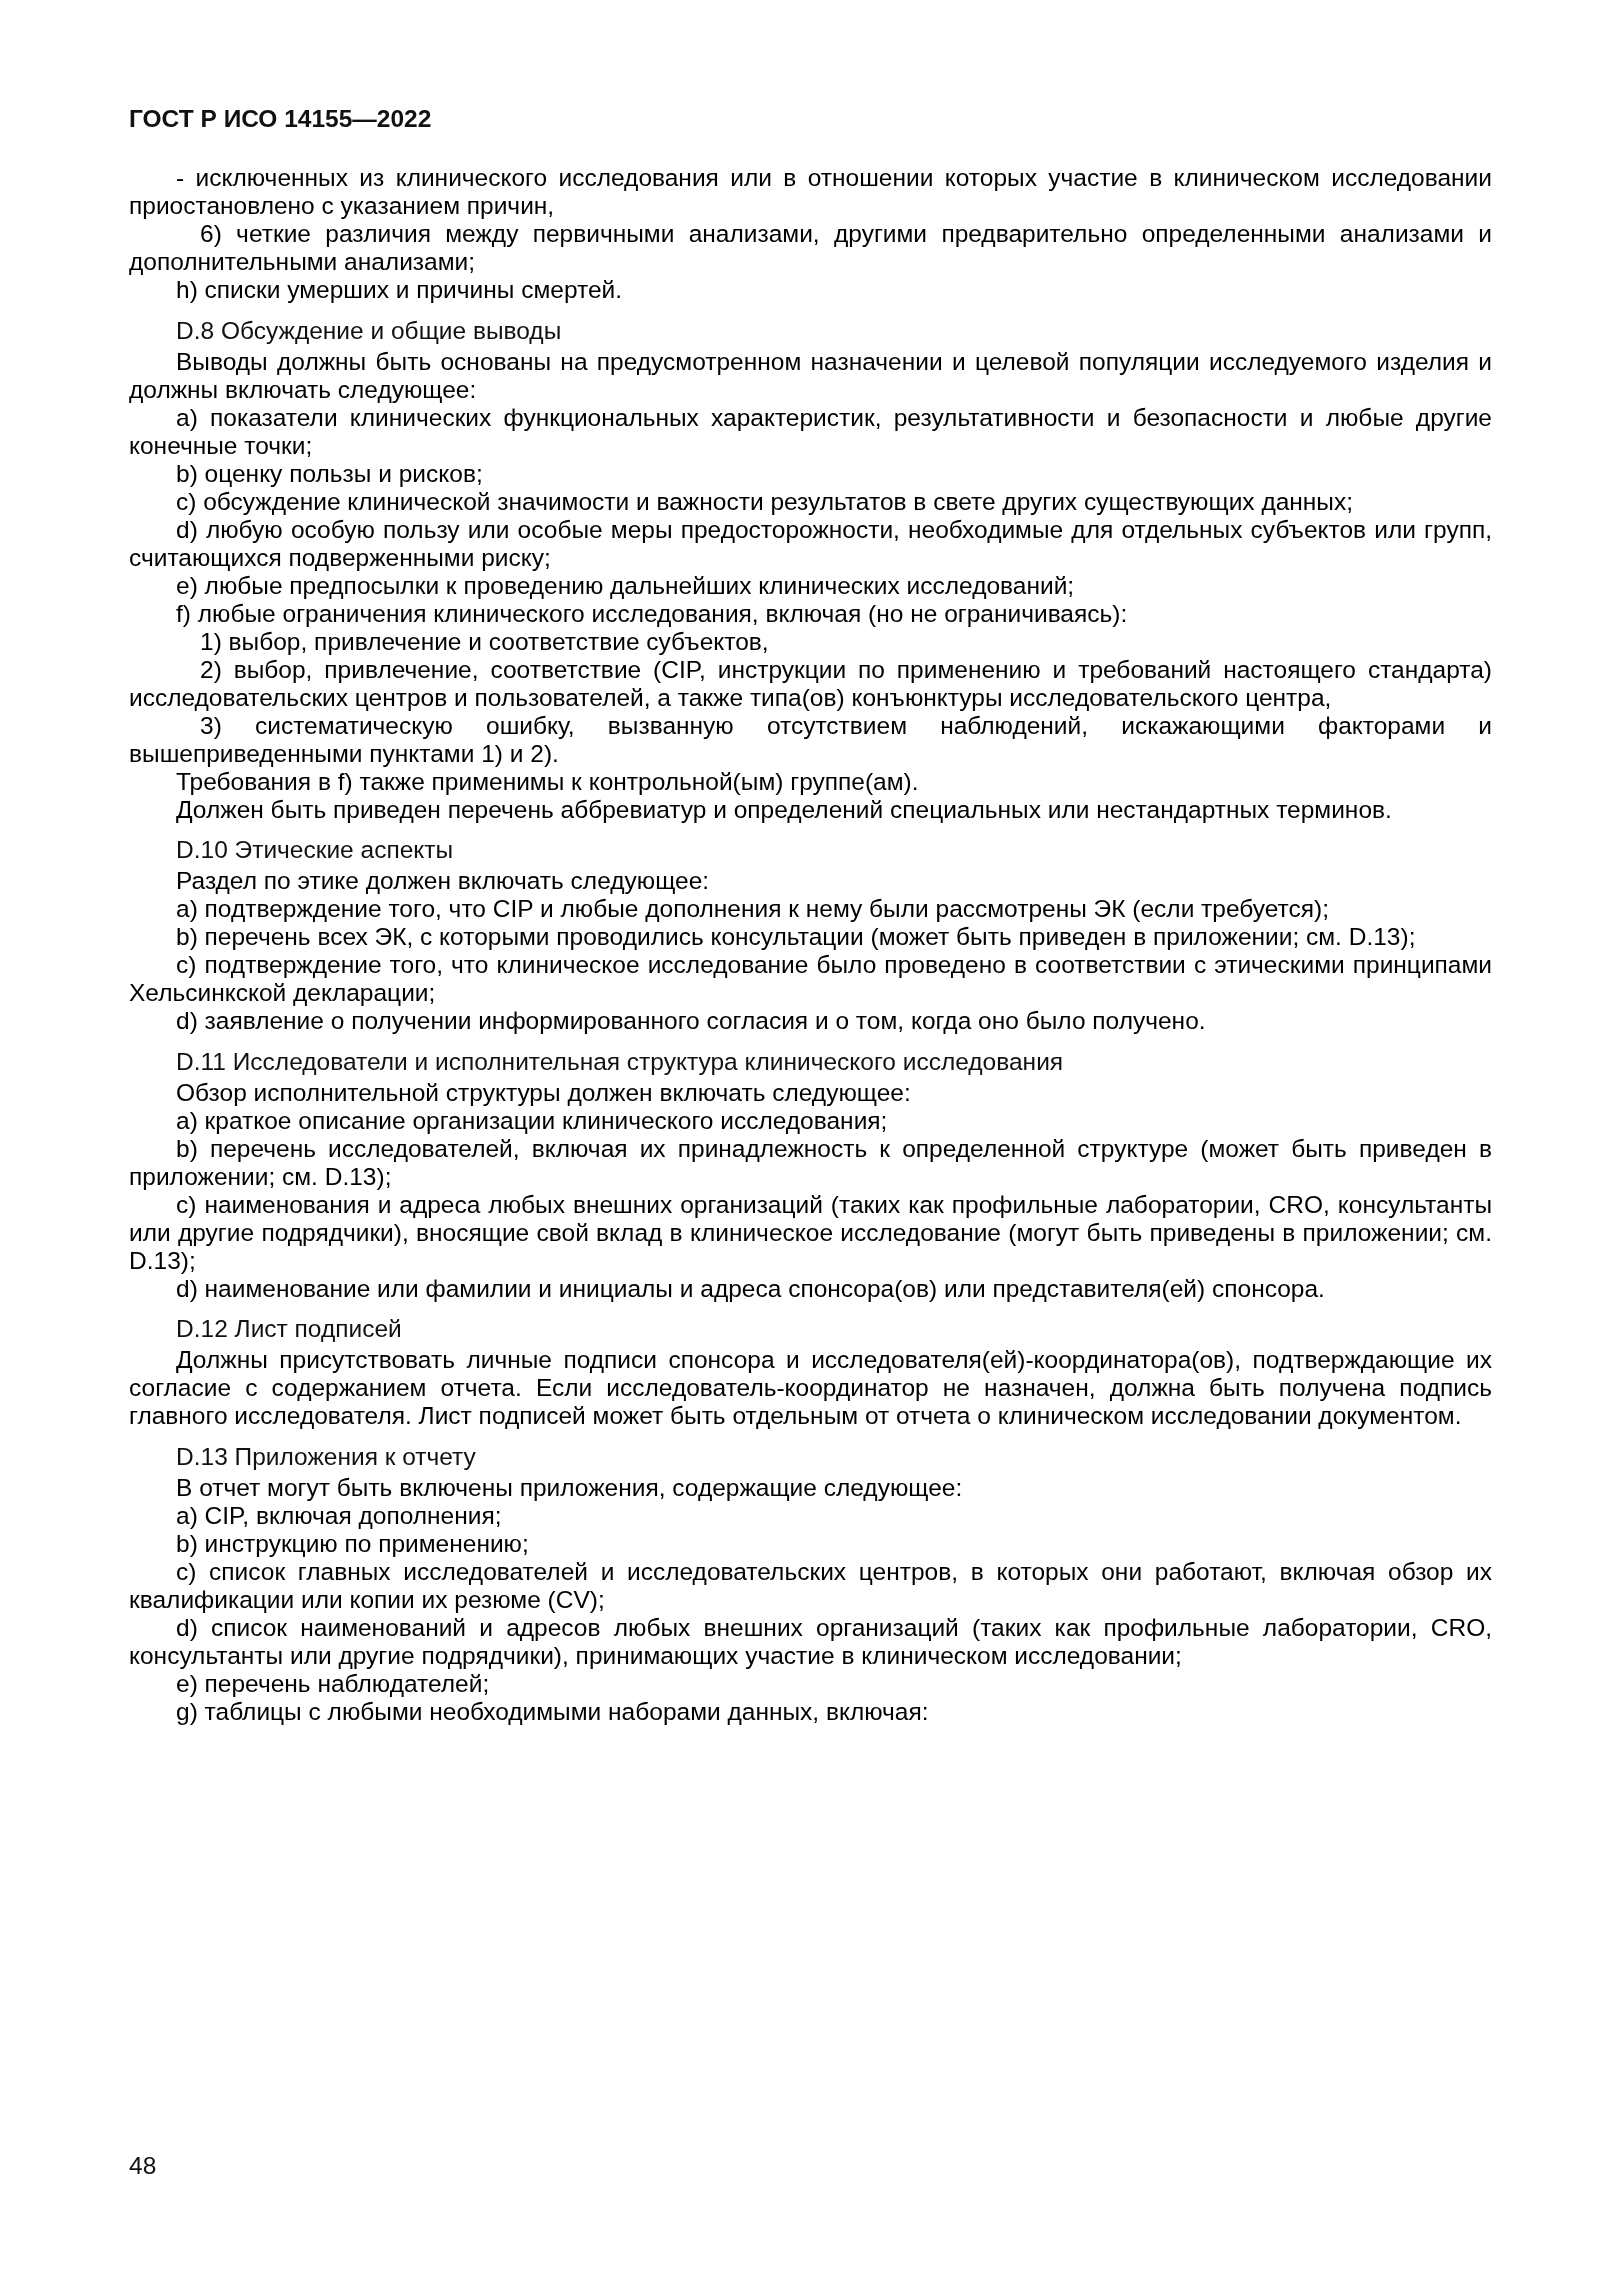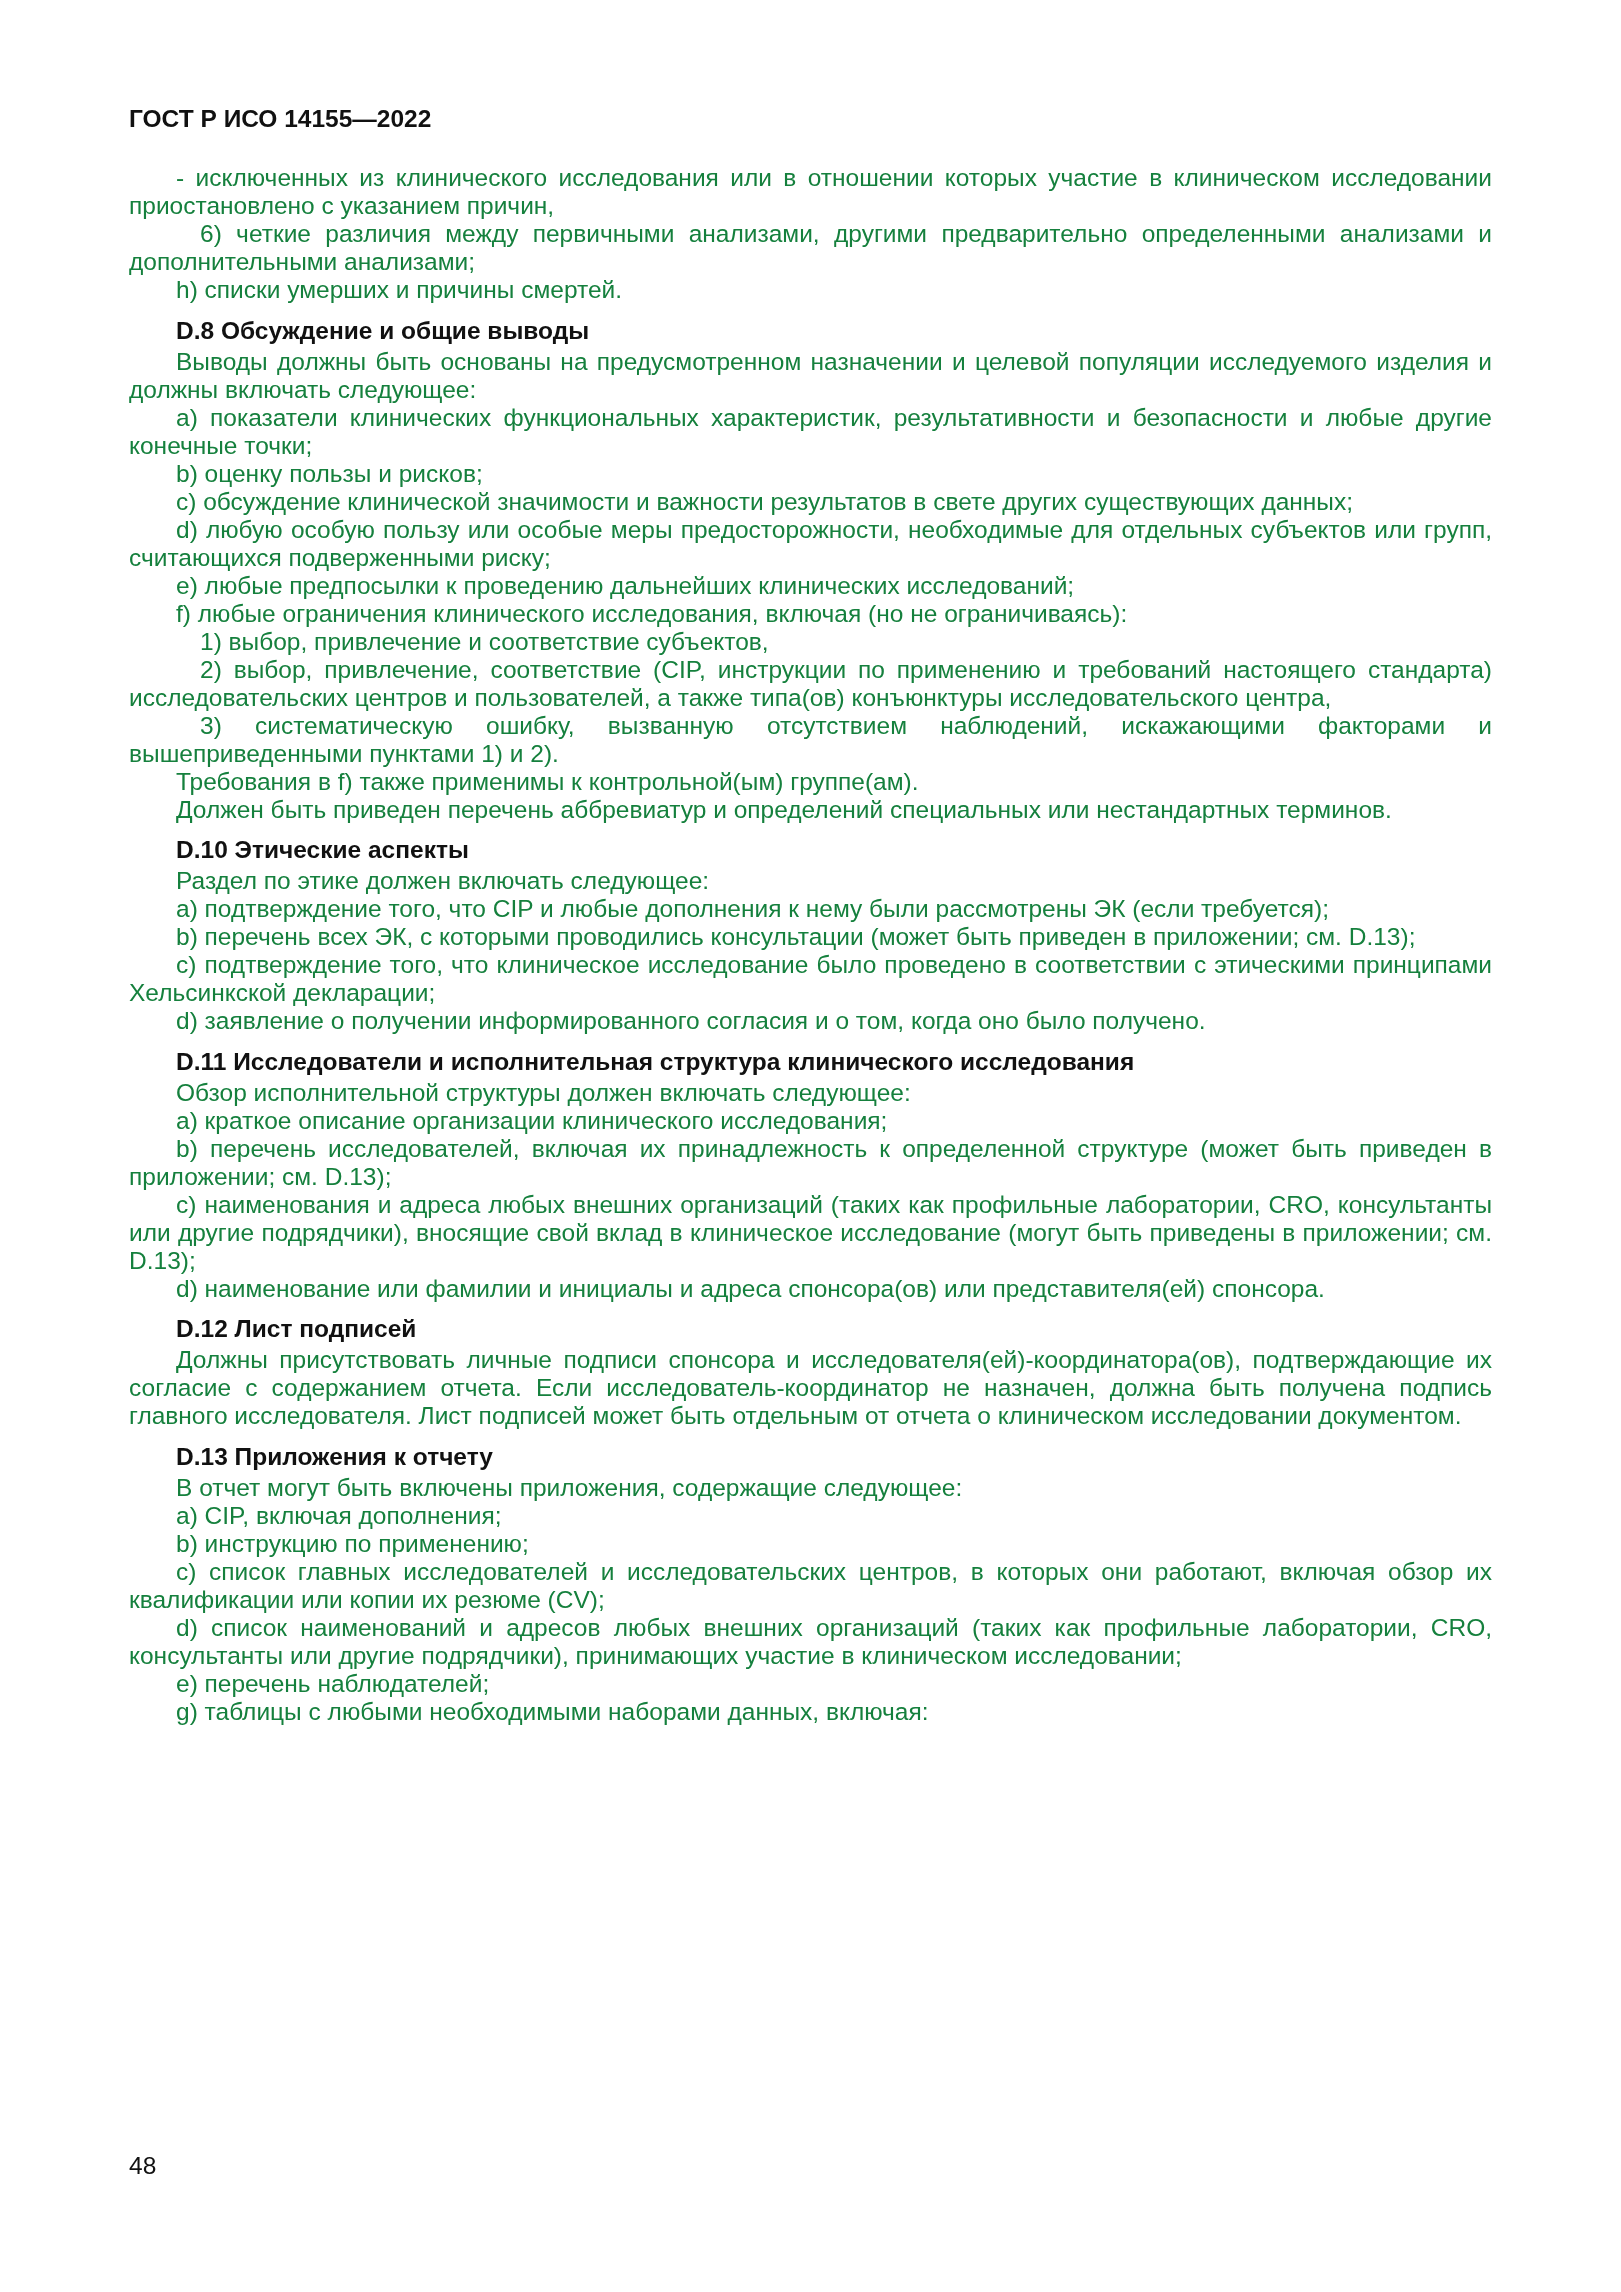--- a/index.html
+++ b/index.html
@@ -21,28 +21,28 @@
     font-weight: bold;
     line-height: 29px;
     margin-bottom: 31px;
     color: #111111;
   }
   .content { width: 100%; }
   .para {
     font-size: 24.5px;
     line-height: 28px;
     text-align: justify;
-    color: #15803d;
+    color: #000000;
   }
   .para.indent-1 { text-indent: 47px; }
   .para.indent-2 { text-indent: 71px; }
   .heading {
     font-size: 24.5px;
     line-height: 28px;
-    font-weight: bold;
+    font-weight: normal;
     margin: 12.7px 0 2.9px 0;
     text-indent: 47px;
     color: #111111;
   }
   .page-number {
     position: absolute;
     left: 129px;
     top: 2152px;
     font-size: 24.5px;
     line-height: 28px;

